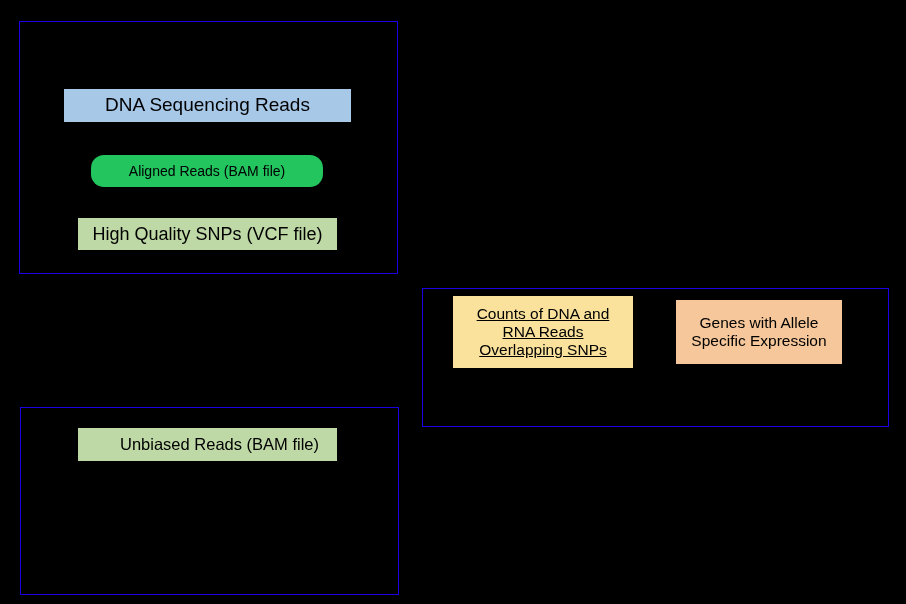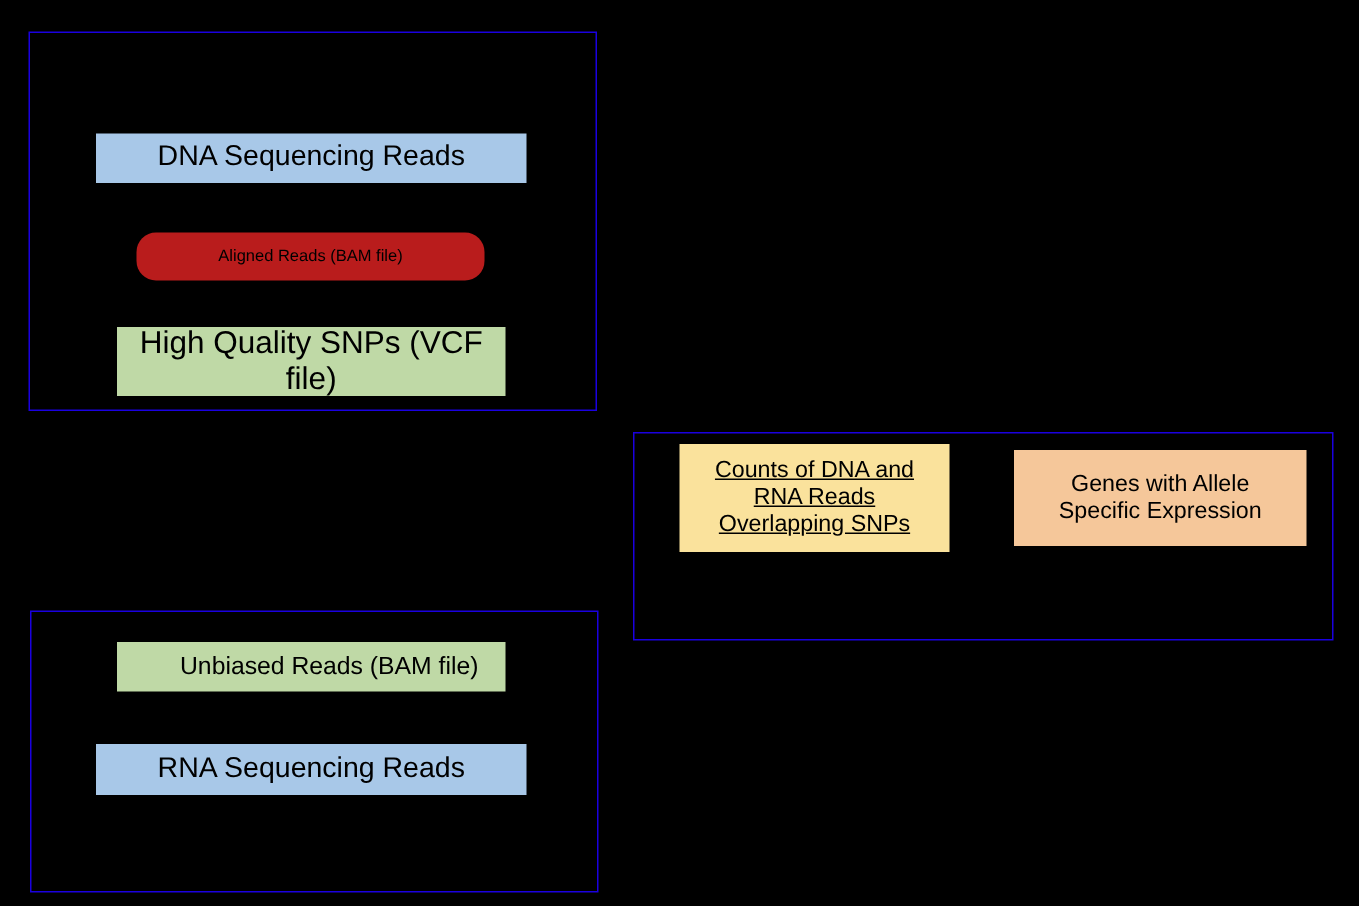--- a/index.html
+++ b/index.html
@@ -32,48 +32,48 @@
     line-height: 1.16;
     white-space: pre-line;
   }
   .node-dna-seq-reads {
     left: 64px;  top: 89px;  width: 287px; height: 33px;
     background: #a8c8e8;
     font-size: 19px;
   }
   .node-aligned-reads {
     left: 91px;  top: 155px; width: 232px; height: 32px;
-    background: #b91c1c;
-    font-size: 11px;
+    background: #22c55e;
+    font-size: 14px;
     border-radius: 13px;
   }
   .node-high-quality-snps {
-    left: 78px;  top: 218px; width: 259px; height: 46px;
+    left: 78px;  top: 218px; width: 259px; height: 32px;
     background: #bfd9a6;
-    font-size: 21px;
+    font-size: 18px;
   }
   .node-unbiased-reads {
     left: 78px;  top: 428px; width: 259px; height: 33px;
     background: #bfd9a6;
     font-size: 16.5px;
     padding-left: 24px;
   }
   .node-rna-seq-reads {
     left: 64px;  top: 496px; width: 287px; height: 34px;
     background: #a8c8e8;
     font-size: 19px;
   }
   .node-counts-overlapping {
     left: 453px; top: 296px; width: 180px; height: 72px;
     background: #fae29c;
     font-size: 15.5px;
     text-decoration: underline;
   }
   .node-genes-ase {
-    left: 676px; top: 300px; width: 195px; height: 64px;
+    left: 676px; top: 300px; width: 166px; height: 64px;
     background: #f5c79a;
     font-size: 15.5px;
   }
   .panel-dna   { left: 19px;  top: 21px;  width: 379px; height: 253px; }
   .panel-rna   { left: 20px;  top: 407px; width: 379px; height: 188px; }
   .panel-ase   { left: 422px; top: 288px; width: 467px; height: 139px; }
 </style>
 </head>
 <body>
 
@@ -86,21 +86,20 @@
   <div class="panel panel-ase"></div>
 
   <div class="node node-dna-seq-reads">DNA Sequencing Reads</div>
 
   <div class="node node-aligned-reads">Aligned Reads (BAM file)</div>
 
   <div class="node node-high-quality-snps">High Quality SNPs (VCF file)</div>
 
   <div class="node node-unbiased-reads">Unbiased Reads (BAM file)</div>
 
-  <div class="node node-rna-seq-reads">RNA Sequencing Reads</div>
 
   <div class="node node-counts-overlapping">Counts of DNA and
 RNA Reads
 Overlapping SNPs</div>
 
   <div class="node node-genes-ase">Genes with Allele
 Specific Expression</div>
 
 </div>
 

